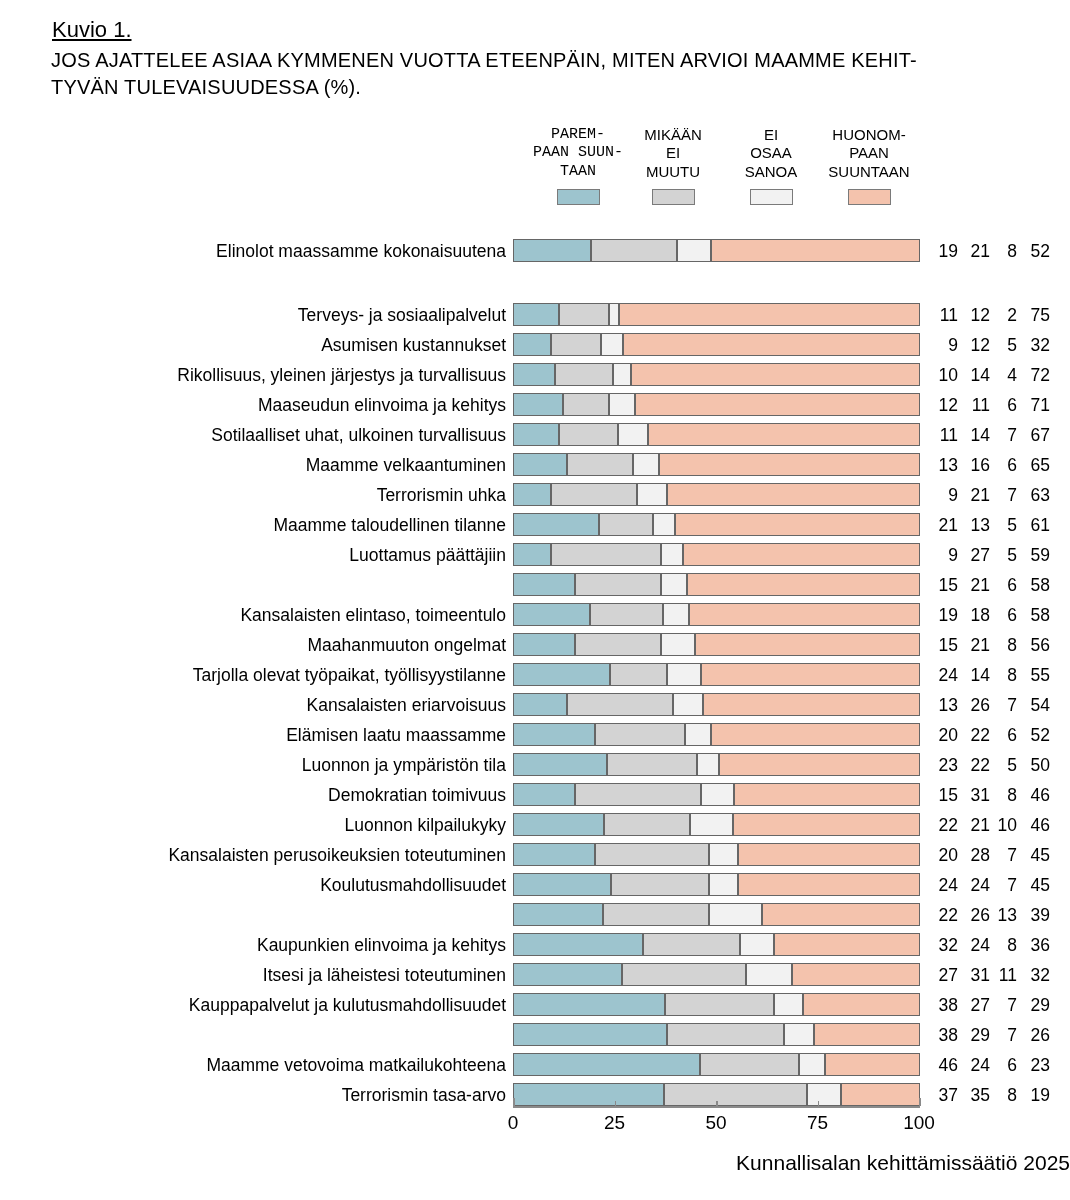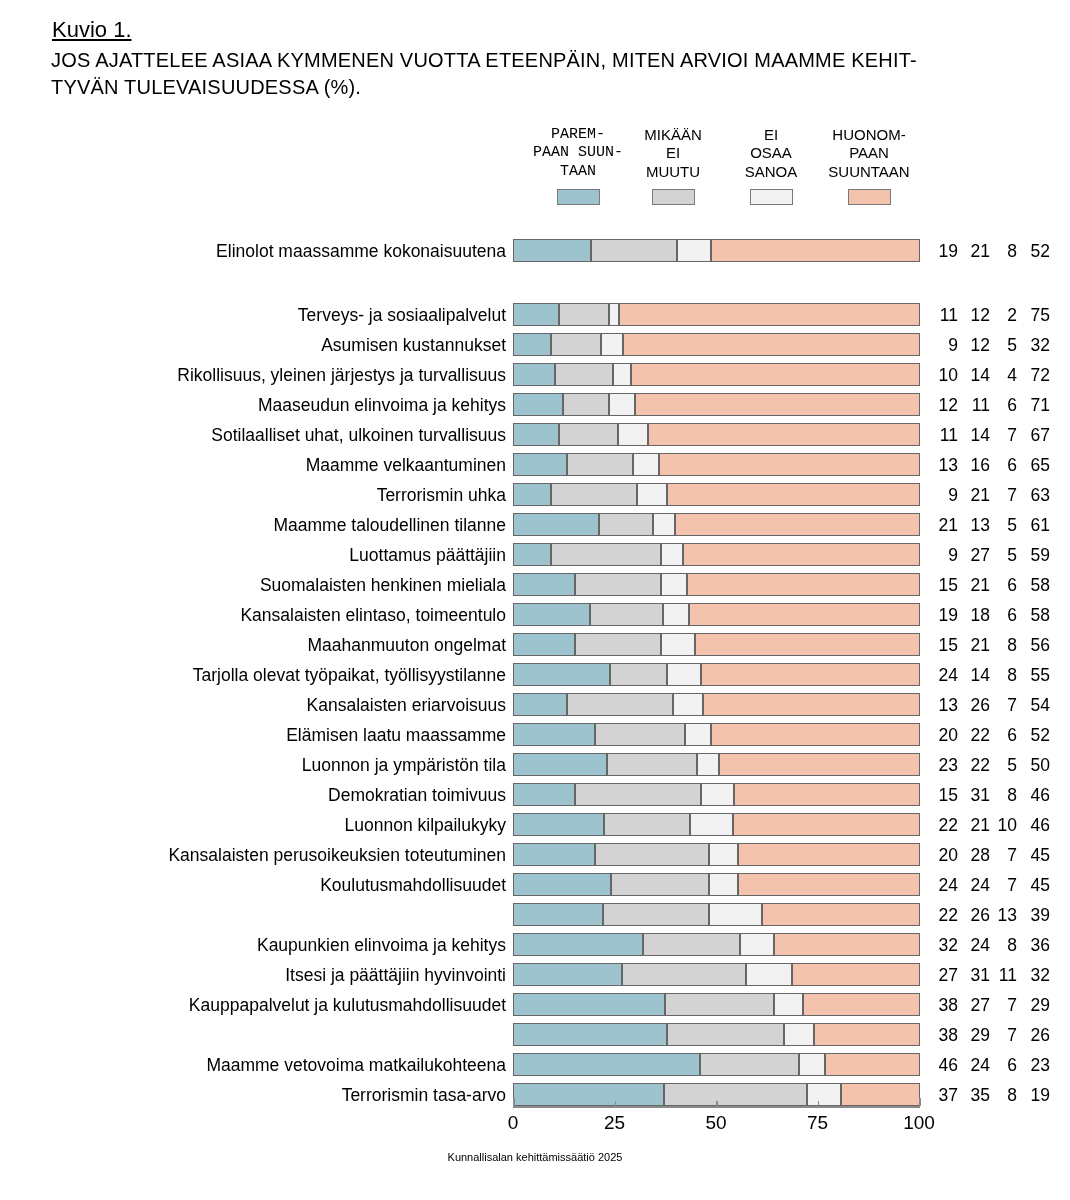--- a/index.html
+++ b/index.html
@@ -27,21 +27,21 @@
   .val{display:inline-block;text-align:right;}
   .val:nth-child(1){width:26px;}
   .val:nth-child(2){width:32px;}
   .val:nth-child(3){width:27px;}
   .val:nth-child(4){width:33px;}
 
   .axis-line{position:absolute;top:1106px;left:513px;width:407px;height:1.5px;background:#8a8a8a;}
   .axis-tick{position:absolute;width:1.5px;background:#8a8a8a;}
   .axis-label{position:absolute;top:1112px;width:60px;text-align:center;font-size:19px;}
 
-  .footer{position:absolute;top:1151px;left:0;width:1070px;text-align:center;font-size:11px;}
+  .footer{position:absolute;top:1151px;left:0;width:1070px;text-align:right;font-size:21px;}
 </style>
 </head>
 <body>
 
 <div class="page">
 
   <div class="kuvio">Kuvio 1.</div>
 
   <div class="title">
     <div>JOS AJATTELEE ASIAA KYMMENEN VUOTTA ETEENPÄIN, MITEN ARVIOI MAAMME KEHIT-</div>
@@ -228,21 +228,20 @@
           <div class="seg" style="flex-grow: 59; background: rgb(244, 195, 173);"></div>
         </div>
         <div class="row-values">
           <span class="val">9</span>
           <span class="val">27</span>
           <span class="val">5</span>
           <span class="val">59</span>
         </div>
       </div>
       <div class="row">
-        <div class="row-label">Suomalaisten henkinen mieliala</div>
         <div class="row-bar">
           <div class="seg" style="flex-grow: 15; background: rgb(157, 196, 206);"></div>
           <div class="seg" style="flex-grow: 21; background: rgb(211, 211, 211);"></div>
           <div class="seg" style="flex-grow: 6; background: rgb(242, 242, 242);"></div>
           <div class="seg" style="flex-grow: 58; background: rgb(244, 195, 173);"></div>
         </div>
         <div class="row-values">
           <span class="val">15</span>
           <span class="val">21</span>
           <span class="val">6</span>
@@ -422,21 +421,21 @@
           <div class="seg" style="flex-grow: 36; background: rgb(244, 195, 173);"></div>
         </div>
         <div class="row-values">
           <span class="val">32</span>
           <span class="val">24</span>
           <span class="val">8</span>
           <span class="val">36</span>
         </div>
       </div>
       <div class="row">
-        <div class="row-label">Itsesi ja päättäjiin hyvinvointi</div>
+        <div class="row-label">Itsesi ja läheistesi toteutuminen</div>
         <div class="row-bar">
           <div class="seg" style="flex-grow: 27; background: rgb(157, 196, 206);"></div>
           <div class="seg" style="flex-grow: 31; background: rgb(211, 211, 211);"></div>
           <div class="seg" style="flex-grow: 11; background: rgb(242, 242, 242);"></div>
           <div class="seg" style="flex-grow: 32; background: rgb(244, 195, 173);"></div>
         </div>
         <div class="row-values">
           <span class="val">27</span>
           <span class="val">31</span>
           <span class="val">11</span>

